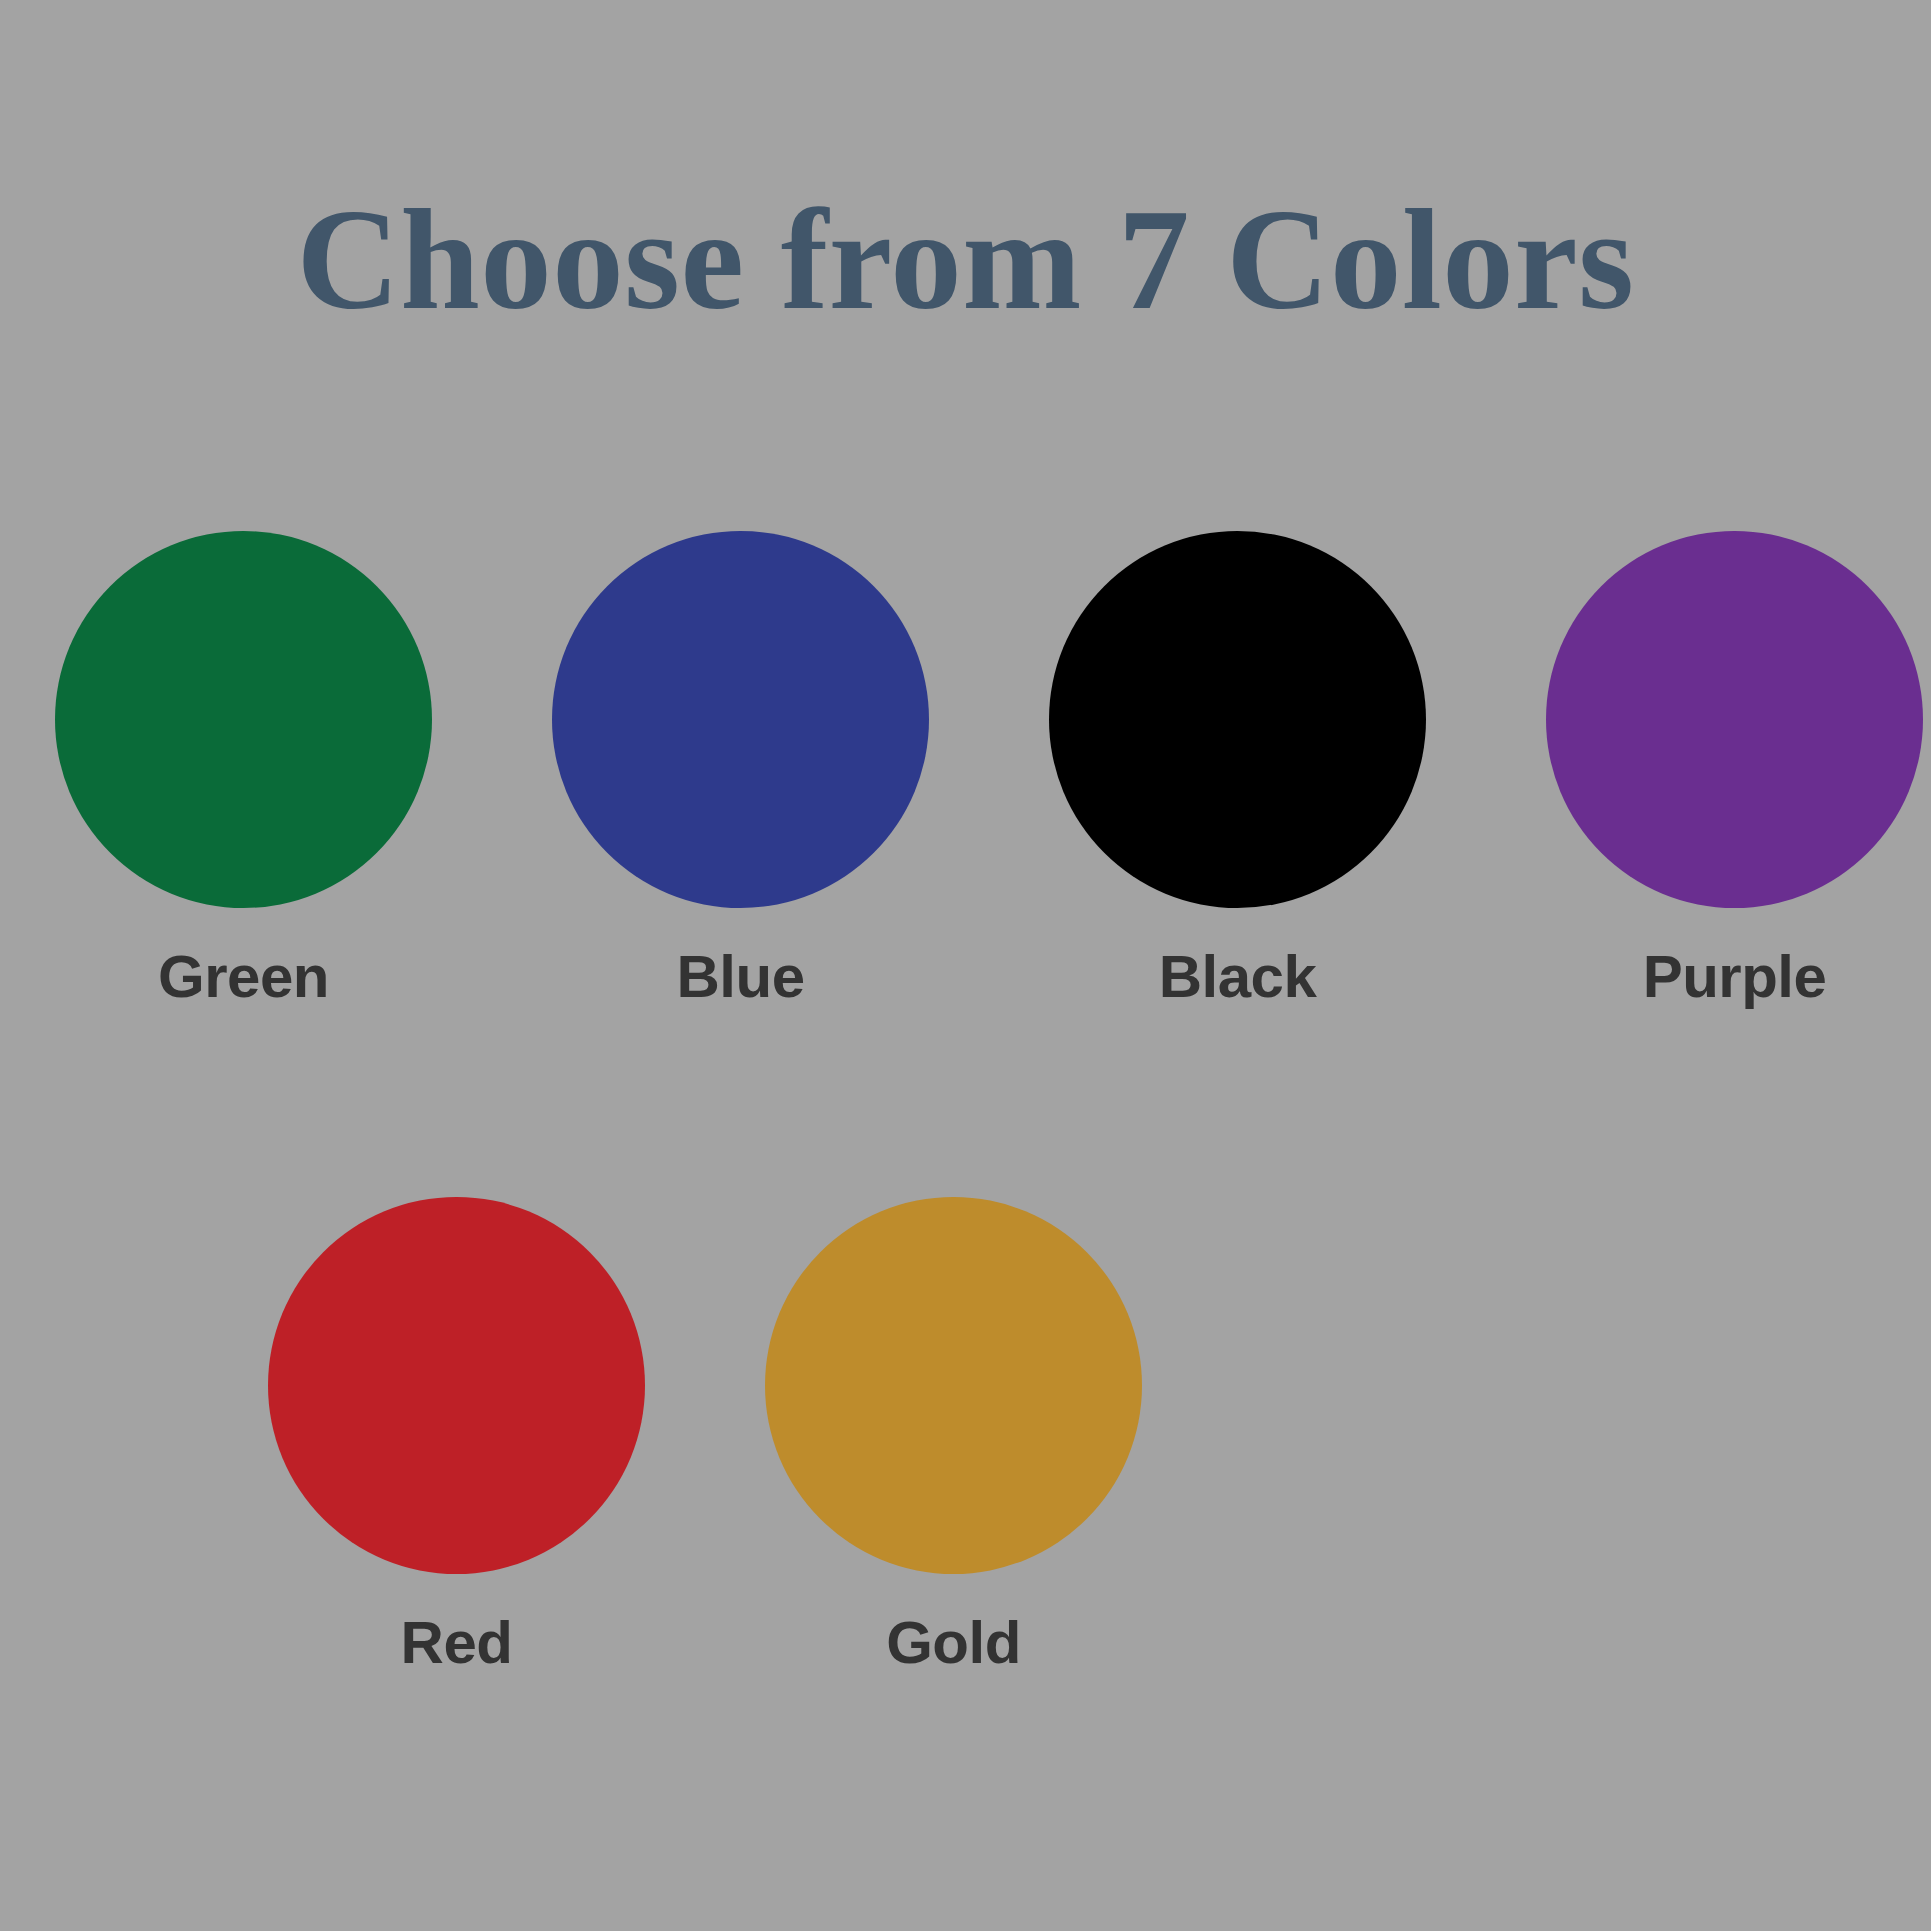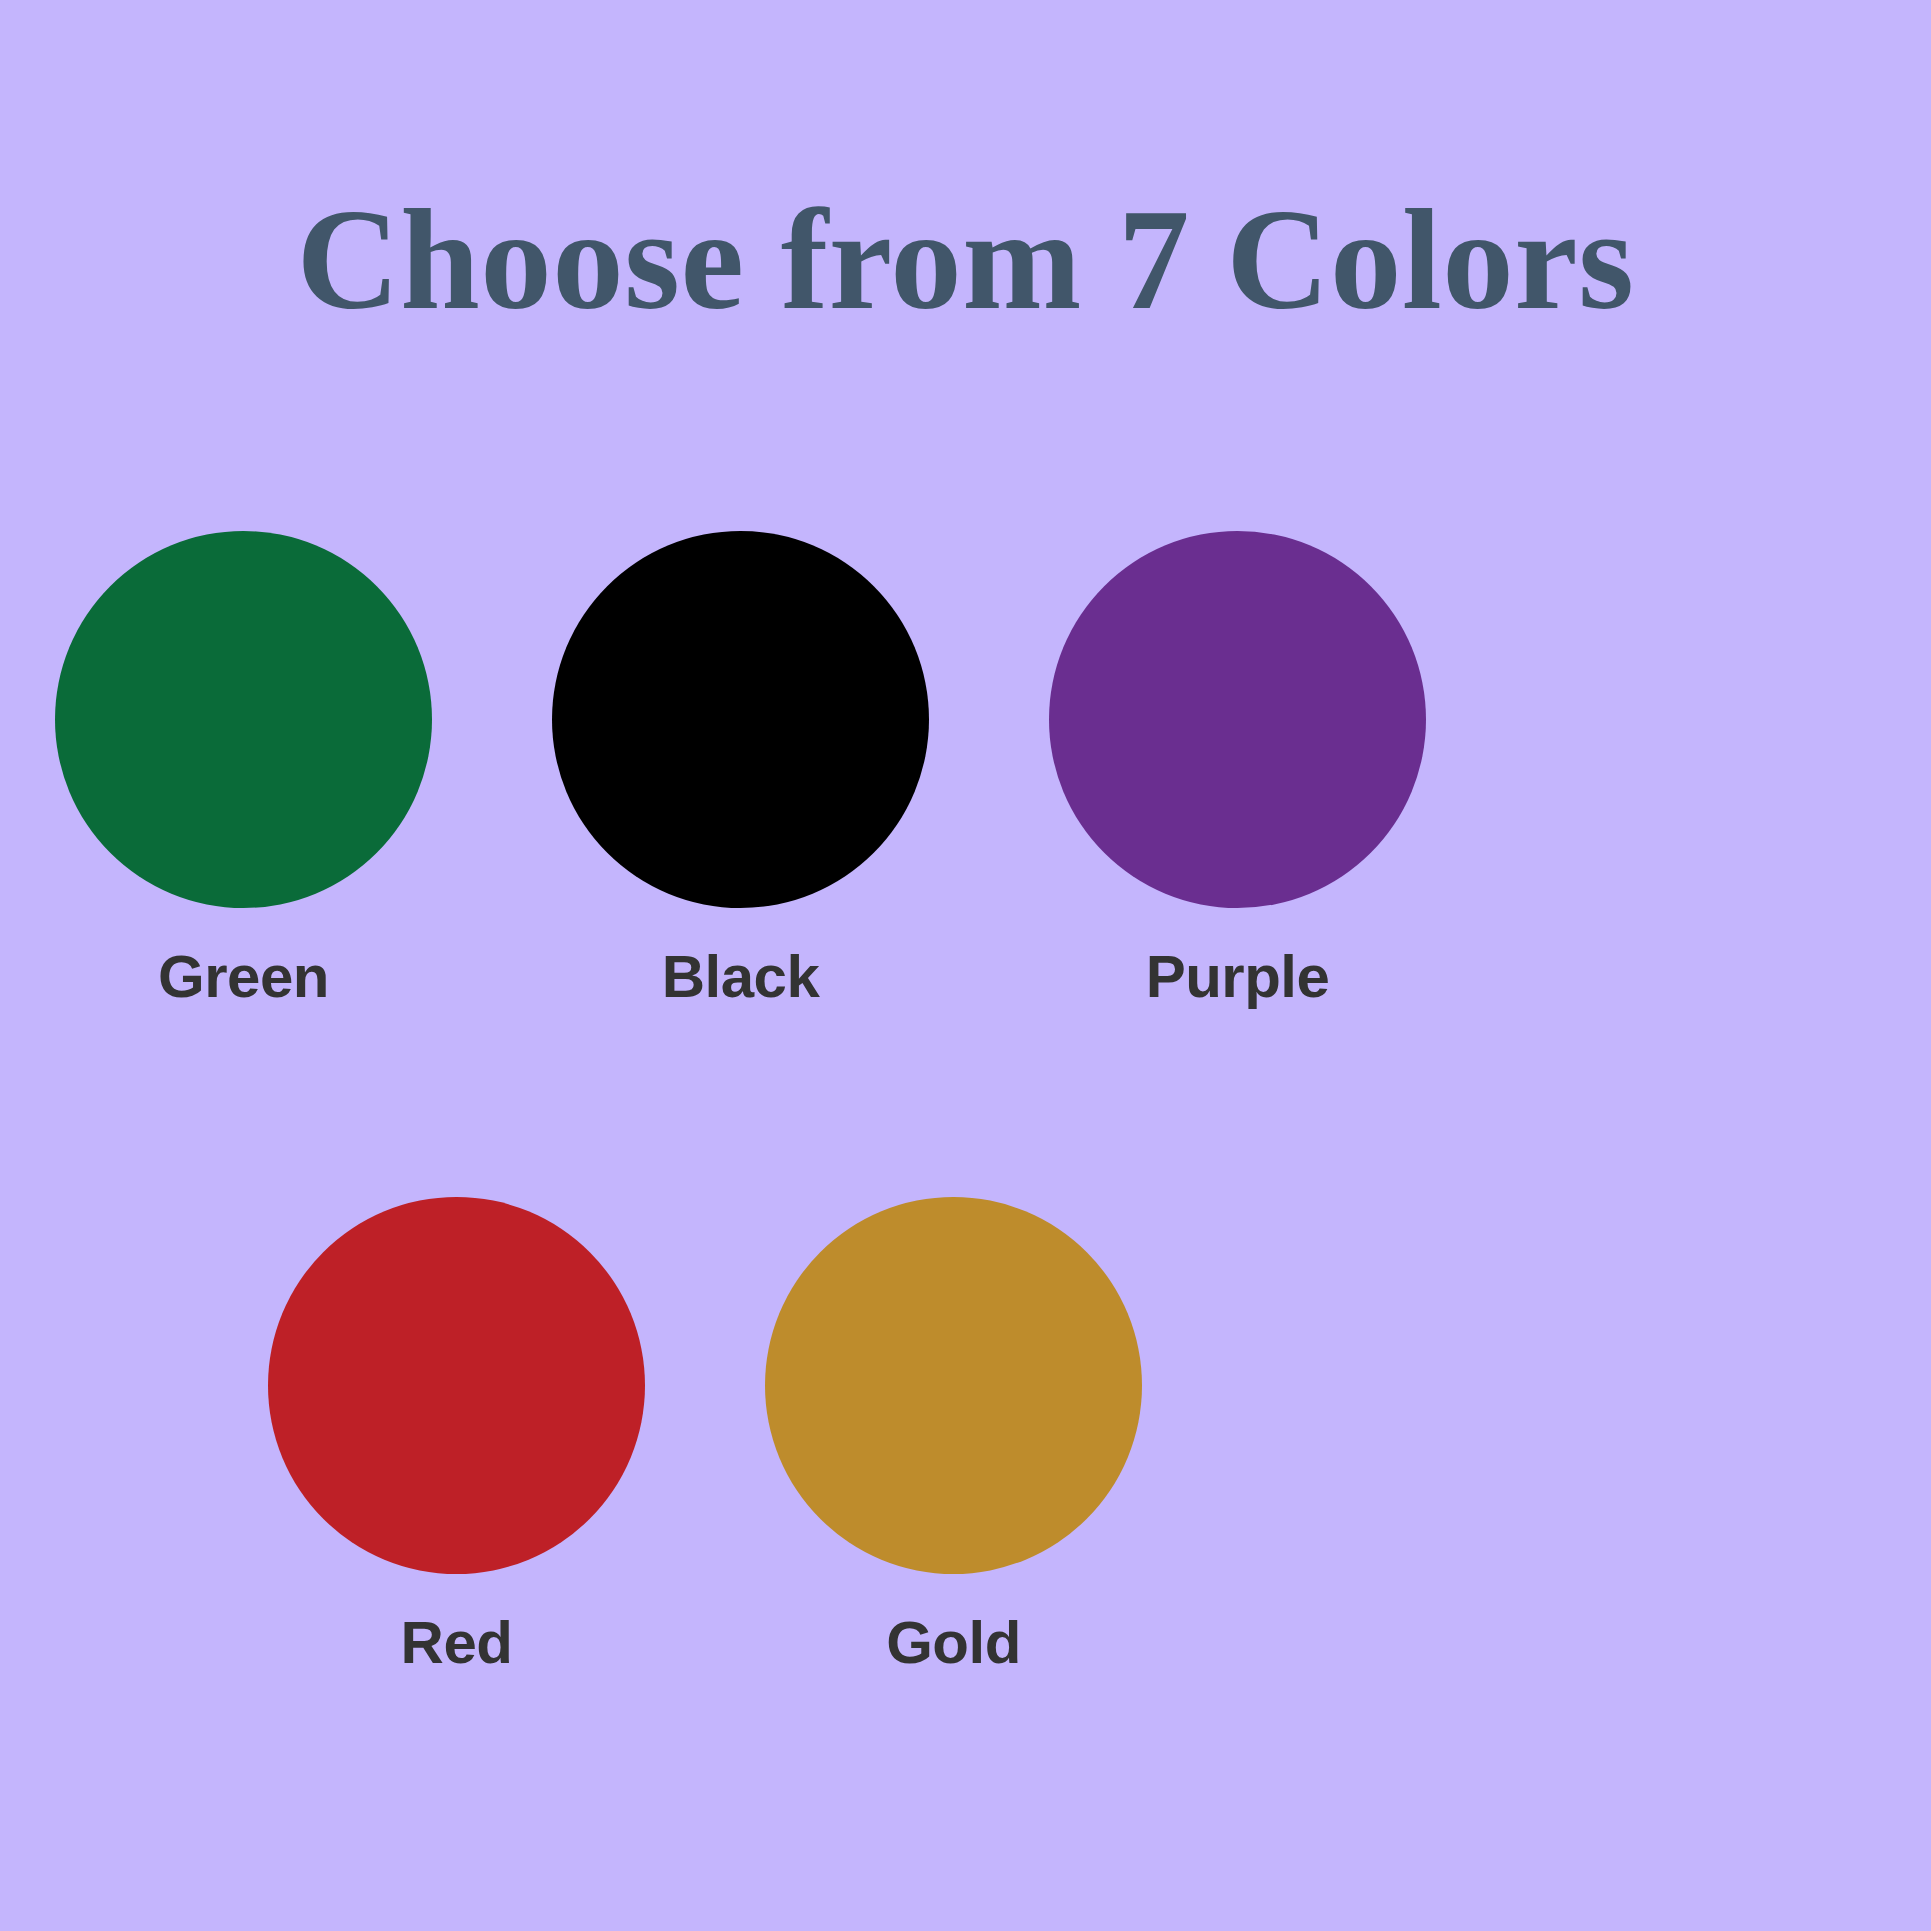--- a/index.html
+++ b/index.html
@@ -85,28 +85,32 @@
     line-height: 1.05;
     color: #333333;
     text-align: center;
     letter-spacing: -0.5px;
     white-space: nowrap;
   }
 </style>
 </head>
 <body>
 
-<div id="canvas" style="background: #c4b5fd;">
+<div id="canvas" style="background: #a3a3a3;">
 
   <h1 class="page-title" style="color: rgb(65, 86, 106);">Choose from 7 Colors</h1>
 
   <div class="swatch-row" id="row-top">
     <div class="swatch">
       <div class="swatch-dot" style="background: rgb(10, 107, 57);"></div>
       <div class="swatch-label" style="color: rgb(51, 51, 51);">Green</div>
+    </div>
+    <div class="swatch">
+      <div class="swatch-dot" style="background: rgb(46, 58, 140);"></div>
+      <div class="swatch-label" style="color: rgb(51, 51, 51);">Blue</div>
     </div>
     <div class="swatch">
       <div class="swatch-dot" style="background: rgb(0, 0, 0);"></div>
       <div class="swatch-label" style="color: rgb(51, 51, 51);">Black</div>
     </div>
     <div class="swatch">
       <div class="swatch-dot" style="background: rgb(106, 46, 144);"></div>
       <div class="swatch-label" style="color: rgb(51, 51, 51); text-align: right;">Purple</div>
     </div>
   </div>

